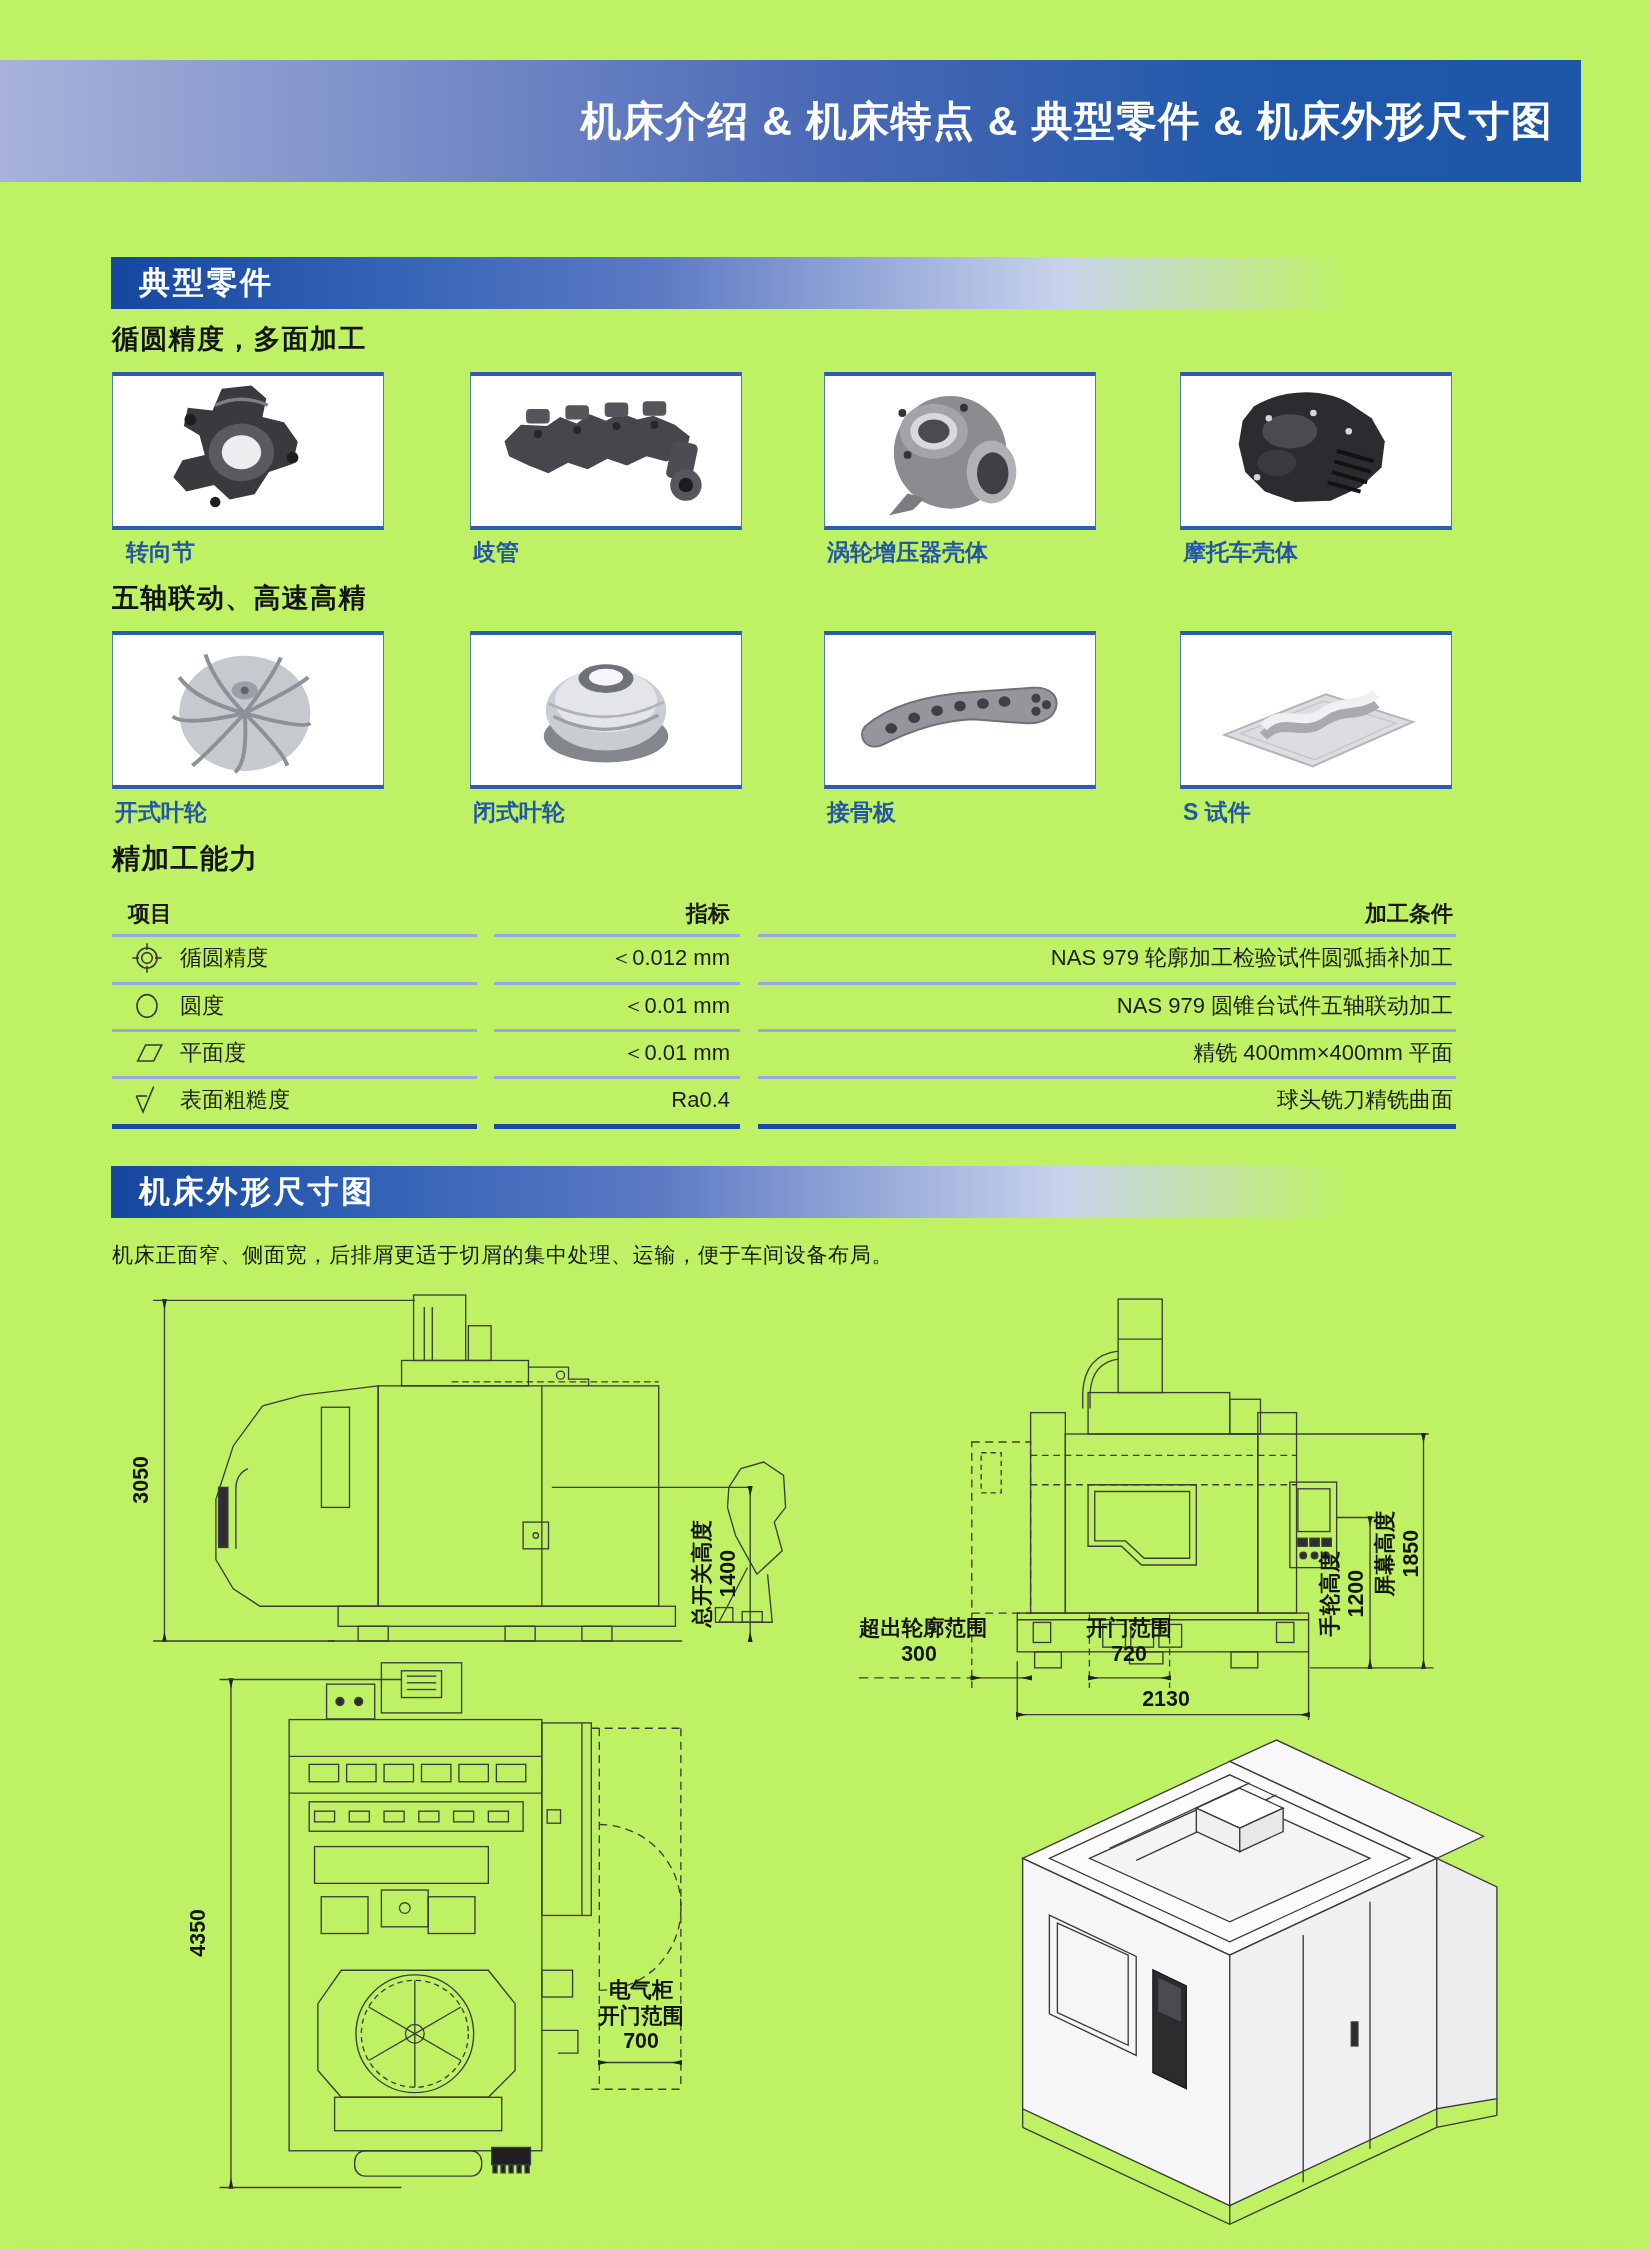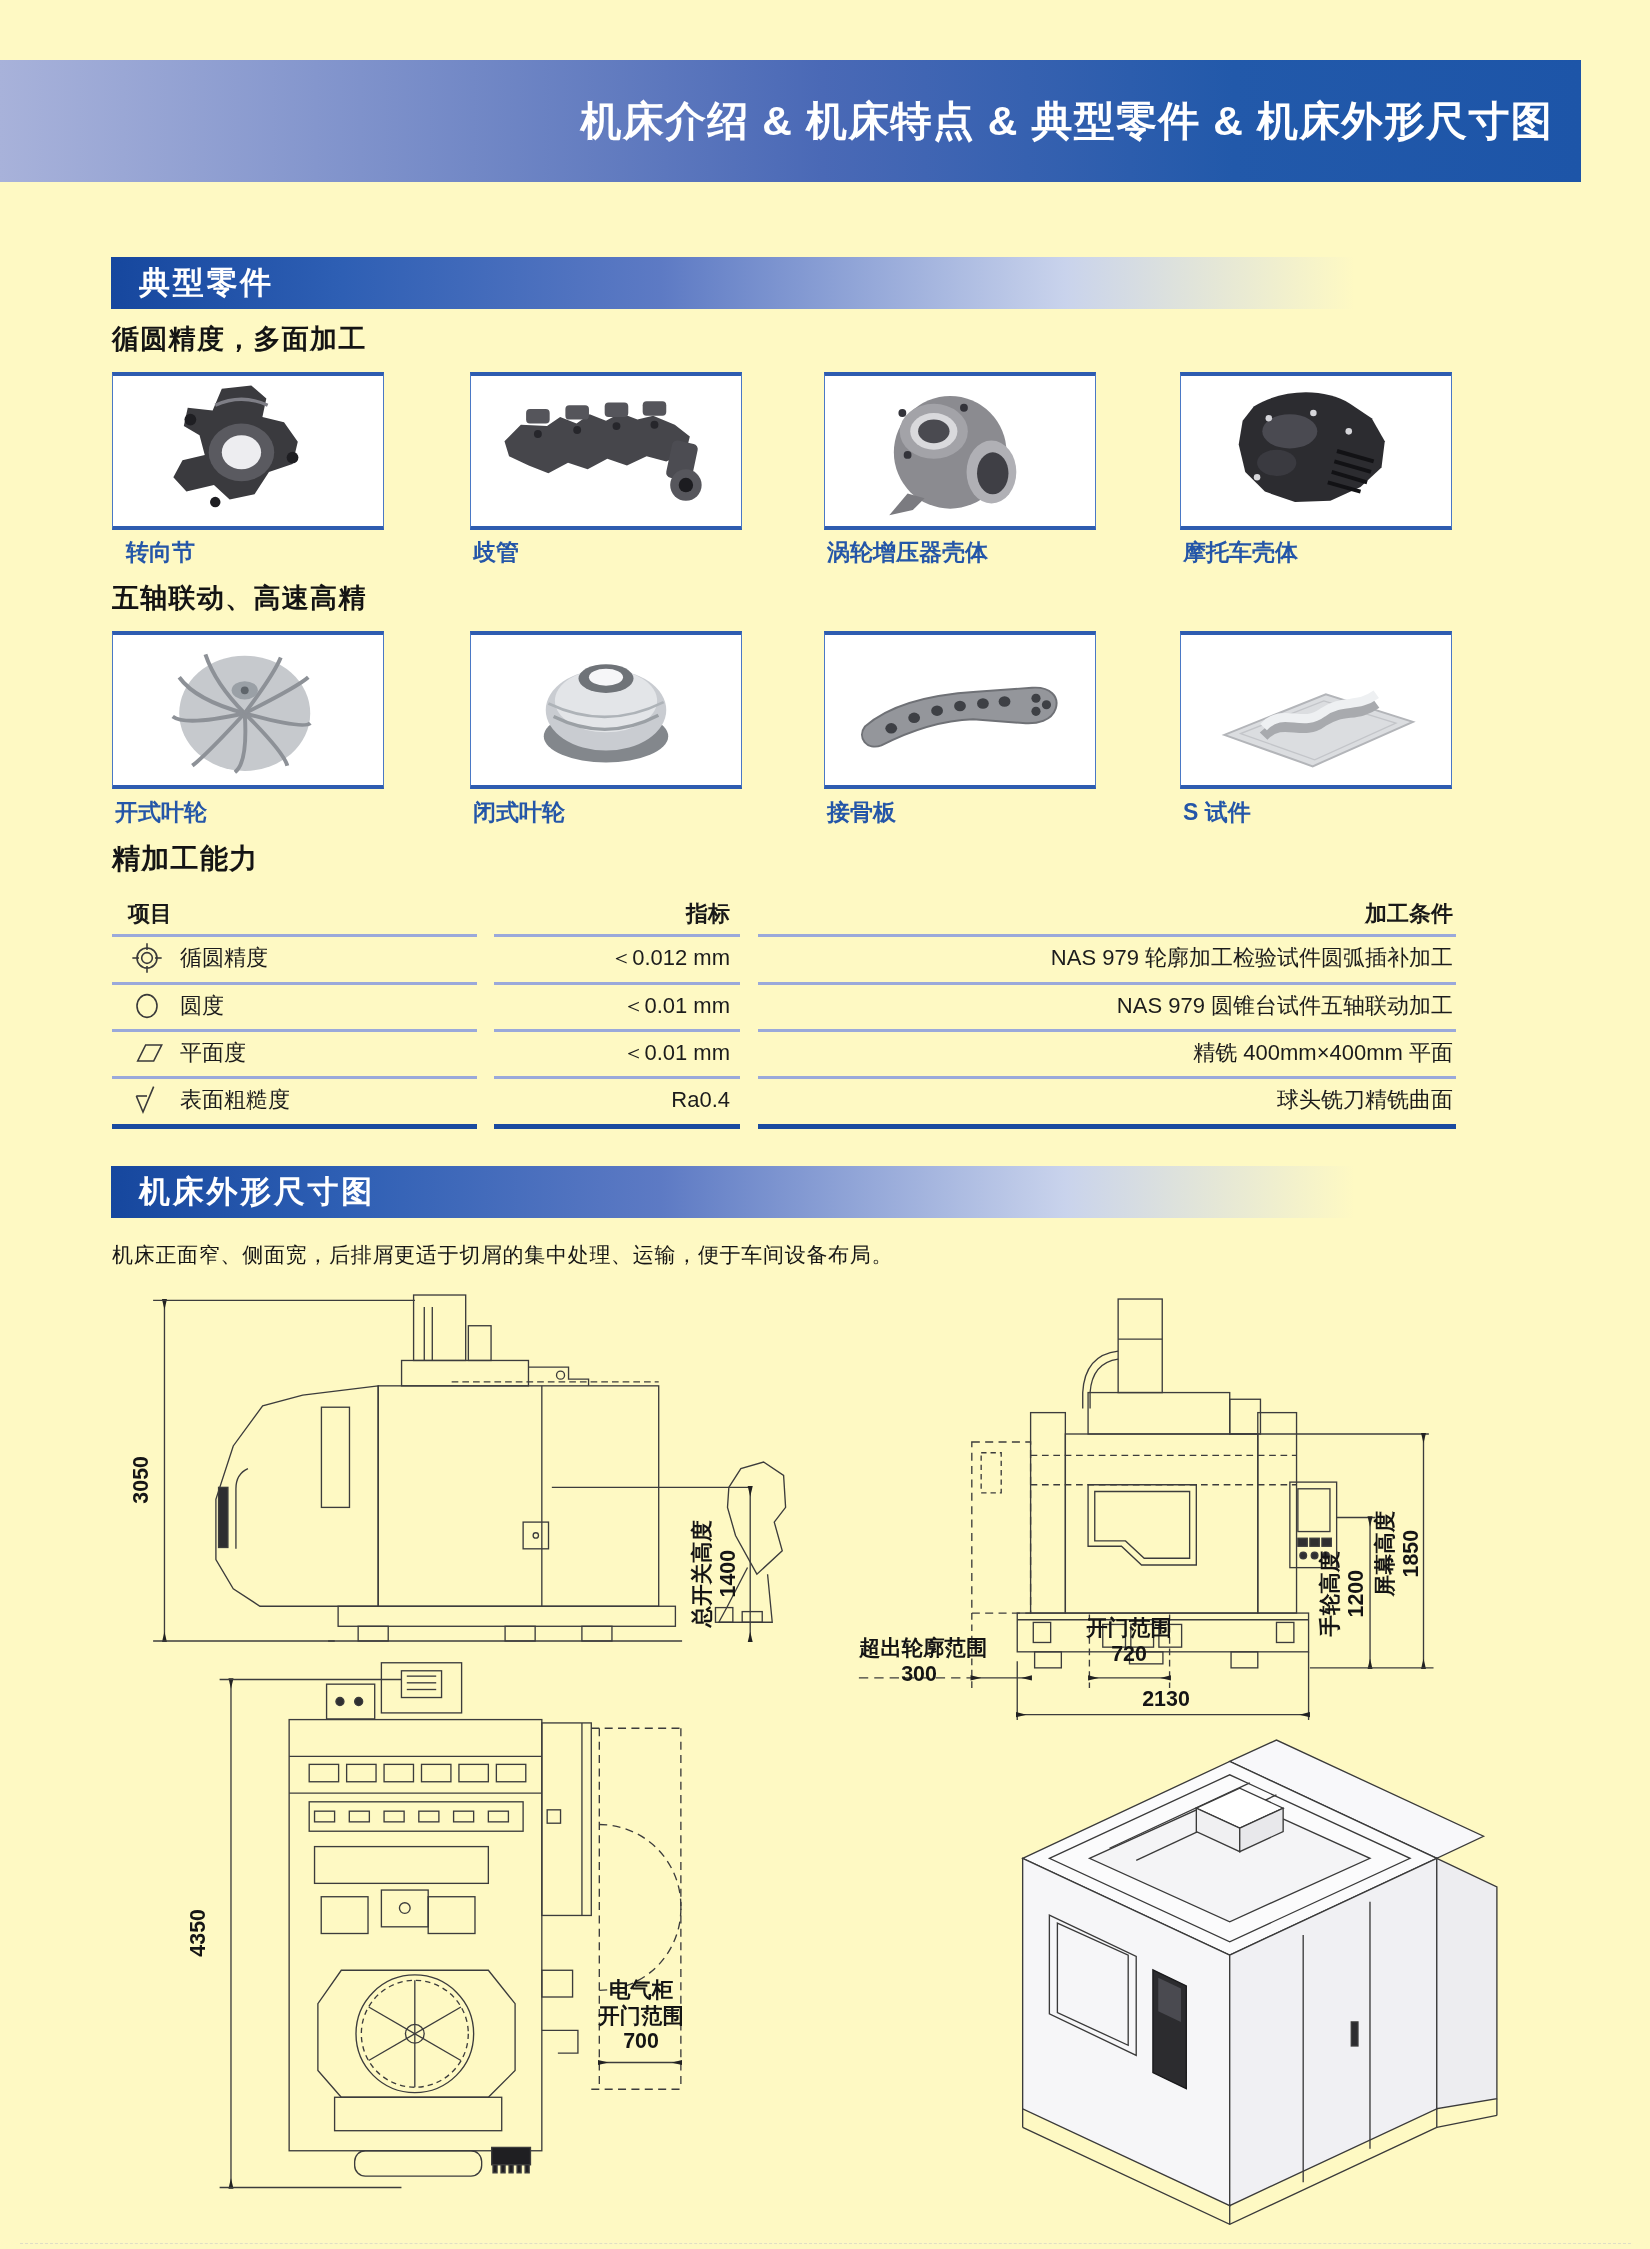--- a/index.html
+++ b/index.html
@@ -1,16 +1,16 @@
 <!DOCTYPE html>
 <html style="font-size:10.7px"><head>
 <meta charset="utf-8">
 <style>
   html,body{margin:0;padding:0;background:#ffffff;}
-  .page{position:relative;width:1650px;height:2250px;background:#fef9c3;overflow:hidden;
+  .page{position:relative;width:1650px;height:2250px;background:#bef264;overflow:hidden;
         font-family:"Liberation Sans","DejaVu Sans",sans-serif;color:#1c1c1c;}
   
   .banner{position:absolute;left:0;top:60px;width:1581px;height:122px;
     background:linear-gradient(90deg,#a8b2da 0%,#8496cd 20%,#4a69b6 52%,#2259aa 78%,#1d55a8 100%);
     display:flex;align-items:center;justify-content:flex-end;box-sizing:border-box;padding-right:28px;}
   .banner-title{color:#fff;font-size:41px;font-weight:bold;letter-spacing:1.3px;white-space:nowrap;}
   
   .section-bar{position:absolute;left:111px;width:1446px;height:52px;
     background:linear-gradient(90deg,#16479e 0%,#2e5fb4 16%,#5d7ac4 38%,#aebcе2 60%,#c9d3ec 68%,rgba(255,255,255,0) 86%);
     background:linear-gradient(90deg,#16479e 0%,#2e5fb4 16%,#5d7ac4 38%,#c9d3ec 66%,rgba(255,255,255,0) 86%);
@@ -363,21 +363,21 @@
         <line x1="292" y1="560" x2="292" y2="648"></line>
           <line x1="728" y1="546" x2="728" y2="648"></line>
         <line x1="292" y1="640" x2="728" y2="640" marker-start="url(#a2)" marker-end="url(#a2)"></line>
         <line x1="610" y1="220" x2="908" y2="220"></line>
           <line x1="770" y1="345" x2="828" y2="345"></line>
         <line x1="820" y1="345" x2="820" y2="570" marker-start="url(#a2)" marker-end="url(#a2)"></line>
         <line x1="900" y1="220" x2="900" y2="570" marker-start="url(#a2)" marker-end="url(#a2)"></line>
         <line x1="730" y1="570" x2="915" y2="570"></line>
       </g>
     </svg>
-    <div class="dim-label" style="left:37px;top:329px;width:120px;margin-top:20px;">
+    <div class="dim-label" style="left:37px;top:329px;width:120px;">
       <div>超出轮廓范围</div>
       <div>300</div>
     </div>
     <div class="dim-label" style="left:257px;top:329px;width:100px;">
       <div>开门范围</div>
       <div>720</div>
     </div>
     <div class="dim-label" style="left:284px;top:400px;width:120px;">2130</div>
     <div class="dim-label dim-rot" style="left:465px;top:281px;width:114px;">
       <div>手轮高度</div>

